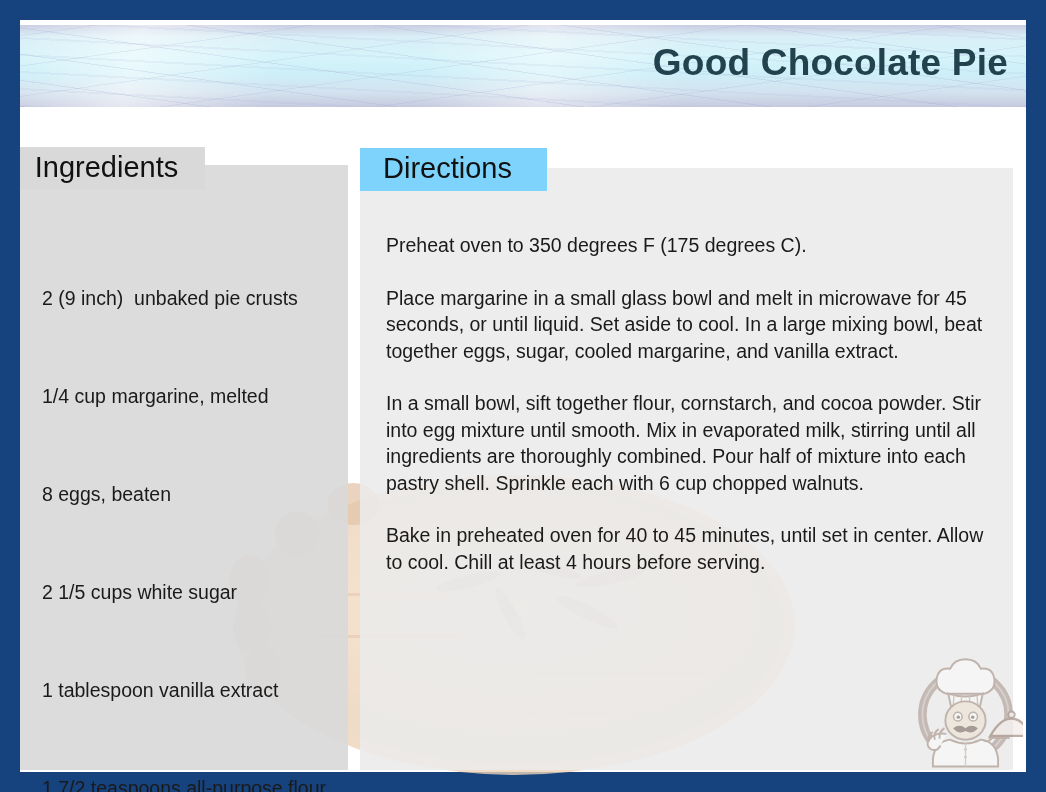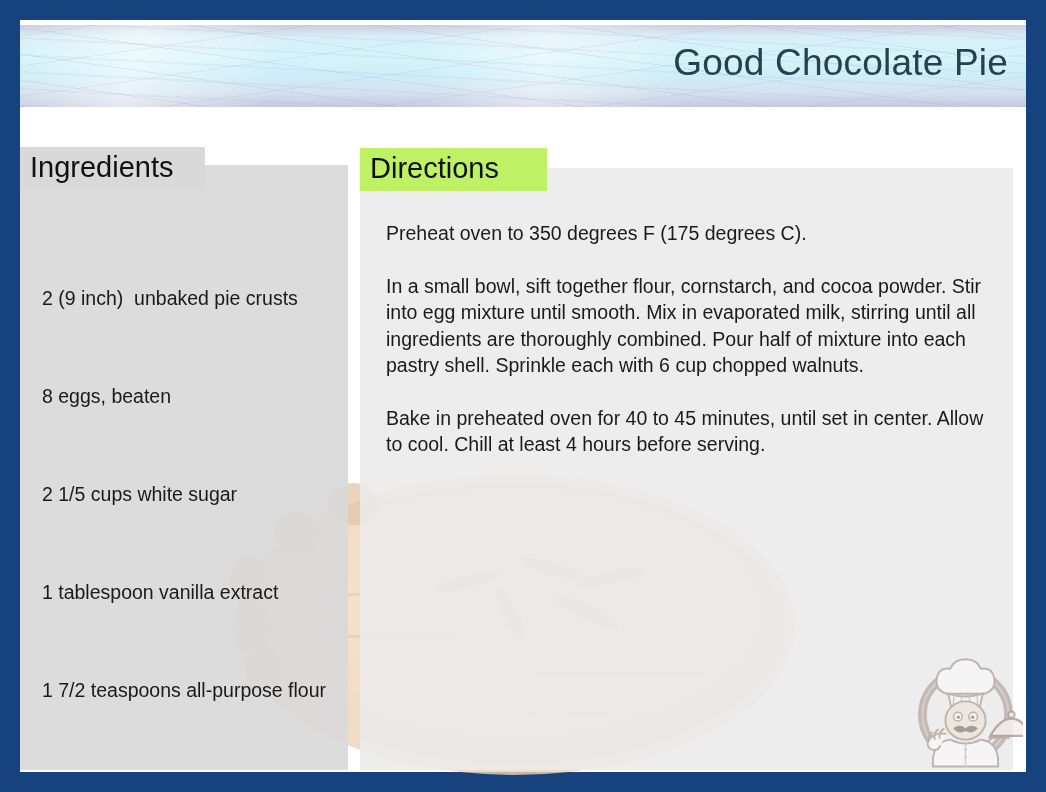--- a/index.html
+++ b/index.html
@@ -16,20 +16,21 @@
   }
   
   .banner{
     position:absolute;left:0px;top:5px;
     width:1006px;height:82px;
     background:
       linear-gradient(105deg, rgba(255,255,255,0) 0%, rgba(255,255,255,.55) 12%, rgba(255,255,255,0) 26%),
       linear-gradient(95deg, rgba(255,255,255,0) 40%, rgba(255,255,255,.45) 52%, rgba(255,255,255,0) 66%),
       linear-gradient(to bottom,#c9cde2 0%, #d9eef6 14%, #d6f4fa 38%, #cdeff8 60%, #d3e2ee 82%, #c6cadf 100%);
     overflow:hidden;
+    font-weight:bold;
   }
   .banner .weave{
     position:absolute;inset:0;
     background-image:
       repeating-linear-gradient(8deg, rgba(150,160,200,.20) 0px, rgba(150,160,200,.20) 1px, rgba(255,255,255,0) 1px, rgba(255,255,255,0) 26px),
       repeating-linear-gradient(-8deg, rgba(150,160,200,.16) 0px, rgba(150,160,200,.16) 1px, rgba(255,255,255,0) 1px, rgba(255,255,255,0) 30px),
       repeating-linear-gradient(3deg, rgba(170,180,215,.14) 0px, rgba(170,180,215,.14) 2px, rgba(255,255,255,0) 2px, rgba(255,255,255,0) 17px);
   }
   .banner-title{
     position:absolute;right:18px;top:17px;
@@ -77,38 +78,39 @@
     left:340px;top:148px;width:653px;height:602px;
     background:rgba(234,234,234,.88);
   }
   .tab{
     position:absolute;
     background:#d9d9d9;
     color:#111;
     font-size:29px;
     padding:4px 22px 6px 10px;
     white-space:nowrap;
+    text-align:center;
   }
   .tab-ingredients{left:0px;top:127px;width:185px;box-sizing:border-box;}
-  .tab-directions{left:340px;top:128px;width:187px;box-sizing:border-box;background:#bef264;}
+  .tab-directions{left:340px;top:128px;width:187px;box-sizing:border-box;background:#7dd3fc;}
   .panel-body{
     position:relative;
     color:#1a1a1a;
   }
   .ing-list{
     position:absolute;left:22px;top:48px;width:300px;
     font-size:19.5px;line-height:26px;
     white-space:pre-wrap;
   }
   .ing-line{white-space:pre;margin-top:20px;}
   .dir-list{
     position:absolute;left:26px;top:48px;width:608px;
     font-size:19.5px;line-height:26.5px;
   }
-  .dir-par{margin:4px 0 26px 0;}
+  .dir-par{margin:16px 0 26px 0;}
   .dir-par:last-child{margin-bottom:0;}
   
   .chef{
     position:absolute;left:888px;top:630px;
     width:115px;height:118px;
     opacity:.55;
   }
 </style>
 </head>
 <body>
@@ -135,37 +137,39 @@
     <div class="slit" style="left:286px;top:88px;width:62px;height:12px;transform:rotate(16deg);"></div>
     <div class="slit" style="left:340px;top:96px;width:70px;height:13px;transform:rotate(-12deg);"></div>
     <div class="slit" style="left:246px;top:132px;width:58px;height:13px;transform:rotate(62deg);"></div>
     <div class="slit" style="left:318px;top:130px;width:68px;height:14px;transform:rotate(26deg);"></div>
   </div>
 
   <div class="panel panel-ingredients">
     <div class="panel-body">
       <div class="ing-list">
         <div class="ing-line">2 (9 inch)  unbaked pie crusts</div>
+        <div class="ing-line">1/4 cup margarine, melted</div>
         <div class="ing-line">8 eggs, beaten</div>
         <div class="ing-line">2 1/5 cups white sugar</div>
         <div class="ing-line">1 tablespoon vanilla extract</div>
         <div class="ing-line">1 7/2 teaspoons all-purpose flour</div>
         
         
         
         
       </div>
     </div>
   </div>
   <div class="tab tab-ingredients">Ingredients</div>
 
   <div class="panel panel-directions">
     <div class="panel-body">
       <div class="dir-list">
         <p class="dir-par">Preheat oven to 350 degrees F (175 degrees C).</p>
+        <p class="dir-par">Place margarine in a small glass bowl and melt in microwave for 45 seconds, or until liquid. Set aside to cool. In a large mixing bowl, beat together eggs, sugar, cooled margarine, and vanilla extract.</p>
         <p class="dir-par">In a small bowl, sift together flour, cornstarch, and cocoa powder. Stir into egg mixture until smooth. Mix in evaporated milk, stirring until all ingredients are thoroughly combined. Pour half of mixture into each pastry shell. Sprinkle each with 6 cup chopped walnuts.</p>
         <p class="dir-par">Bake in preheated oven for 40 to 45 minutes, until set in center. Allow to cool. Chill at least 4 hours before serving.</p>
       </div>
     </div>
   </div>
   <div class="tab tab-directions">Directions</div>
 
   <svg class="chef" viewBox="0 0 120 120">
     <circle cx="60" cy="66" r="45" fill="none" stroke="#8a6f63" stroke-width="9" opacity=".75"></circle>
     <circle cx="60" cy="66" r="45" fill="none" stroke="#ffffff" stroke-width="2" opacity=".35"></circle>

